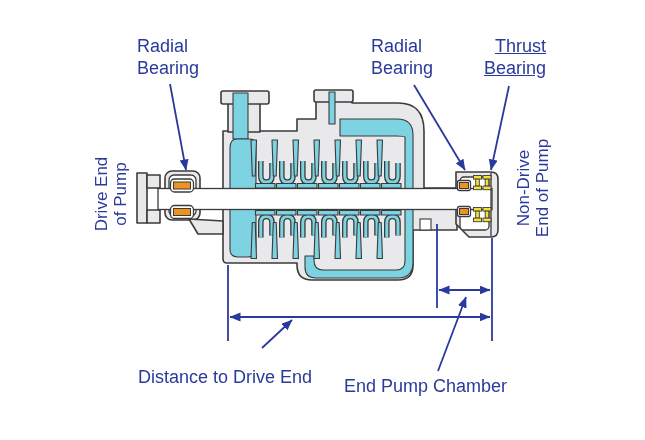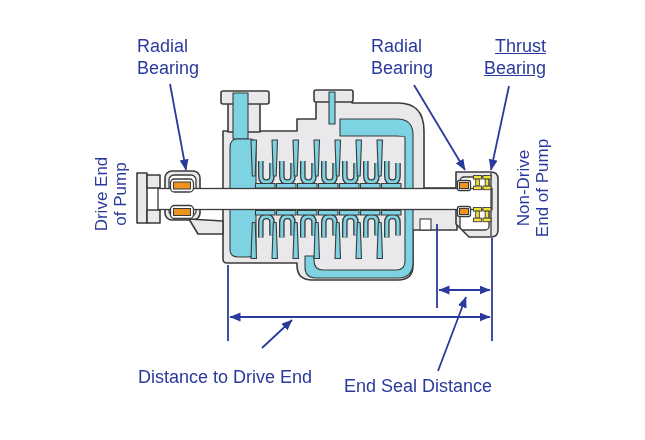--- a/index.html
+++ b/index.html
@@ -174,16 +174,16 @@
   <div class="lbl rot" style="left:533px; top:188px;">
     <span>Non-Drive</span>
     <span>End of Pump</span>
   </div>
 
   <div class="lbl" style="left:130px; top:366px;margin-left:8px;">
     <span>Distance to Drive End</span>
   </div>
 
   <div class="lbl" style="left:344px; top:375px;">
-    <span>End Seal Distance</span>
+    <span>End Pump Chamber</span>
   </div>
 
 </div>
 
 </body></html>

